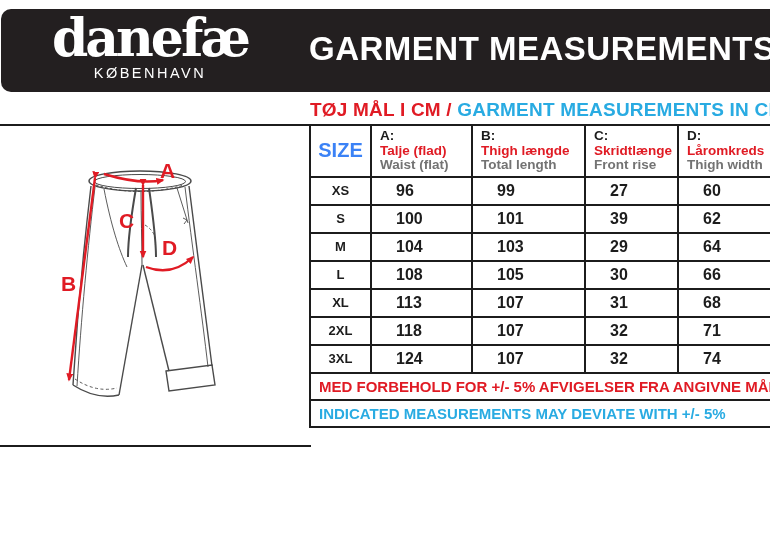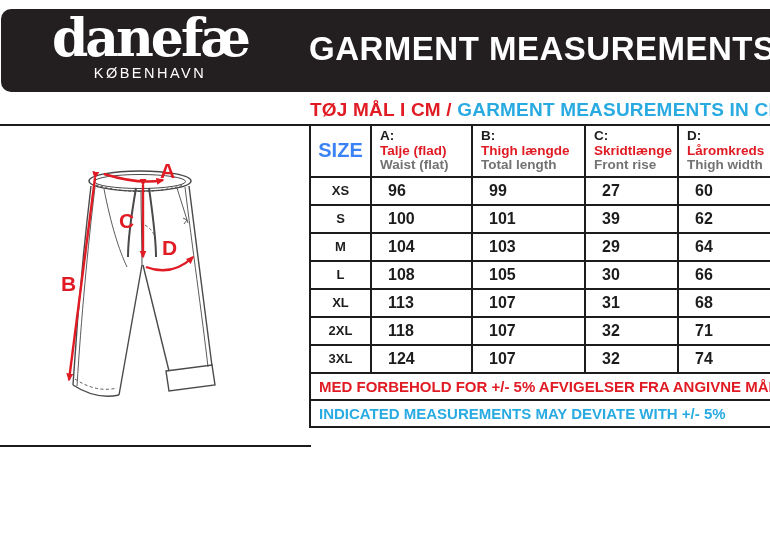--- a/index.html
+++ b/index.html
@@ -43,21 +43,21 @@
   tr.head-row   { height:48px; }
   tr.data-row   { height:28px; }
   tr.note-row   { height:27px; }
   .size-head { font-size:20px; font-weight:700; text-align:center; color:#3b82f6; }
   .col-head  { text-align:left; vertical-align:middle; padding:3px 4px 3px 8px;
                font-size:13.5px; line-height:14.5px; font-weight:700; }
   .col-key { display:block; color:#1c1c1c; }
   .col-da  { display:block; color:#e01b24; }
   .col-en  { display:block; color:#737373; }
   .size-cell { font-size:13px; font-weight:700; text-align:center; color:#1c1c1c; }
-  .val-cell  { font-size:16px; font-weight:700; text-align:left; padding-left:16px; color:#1c1c1c; }
+  .val-cell  { font-size:16px; font-weight:700; text-align:left; padding-left:24px; color:#1c1c1c; }
   .note-cell { font-weight:700; font-size:15px; padding-left:8px; white-space:nowrap; }
   .note-red  { color:#e01b24; }
   .note-blue { color:#29abe2; }
 
   
   .pants-svg { position:absolute; left:0; top:125px; width:310px; height:320px; }
   .caption {
     position:absolute; left:10px; top:424px; width:270px; text-align:center;
     color:#e01b24; font-weight:700; font-size:17px; letter-spacing:0.4px;
   }

